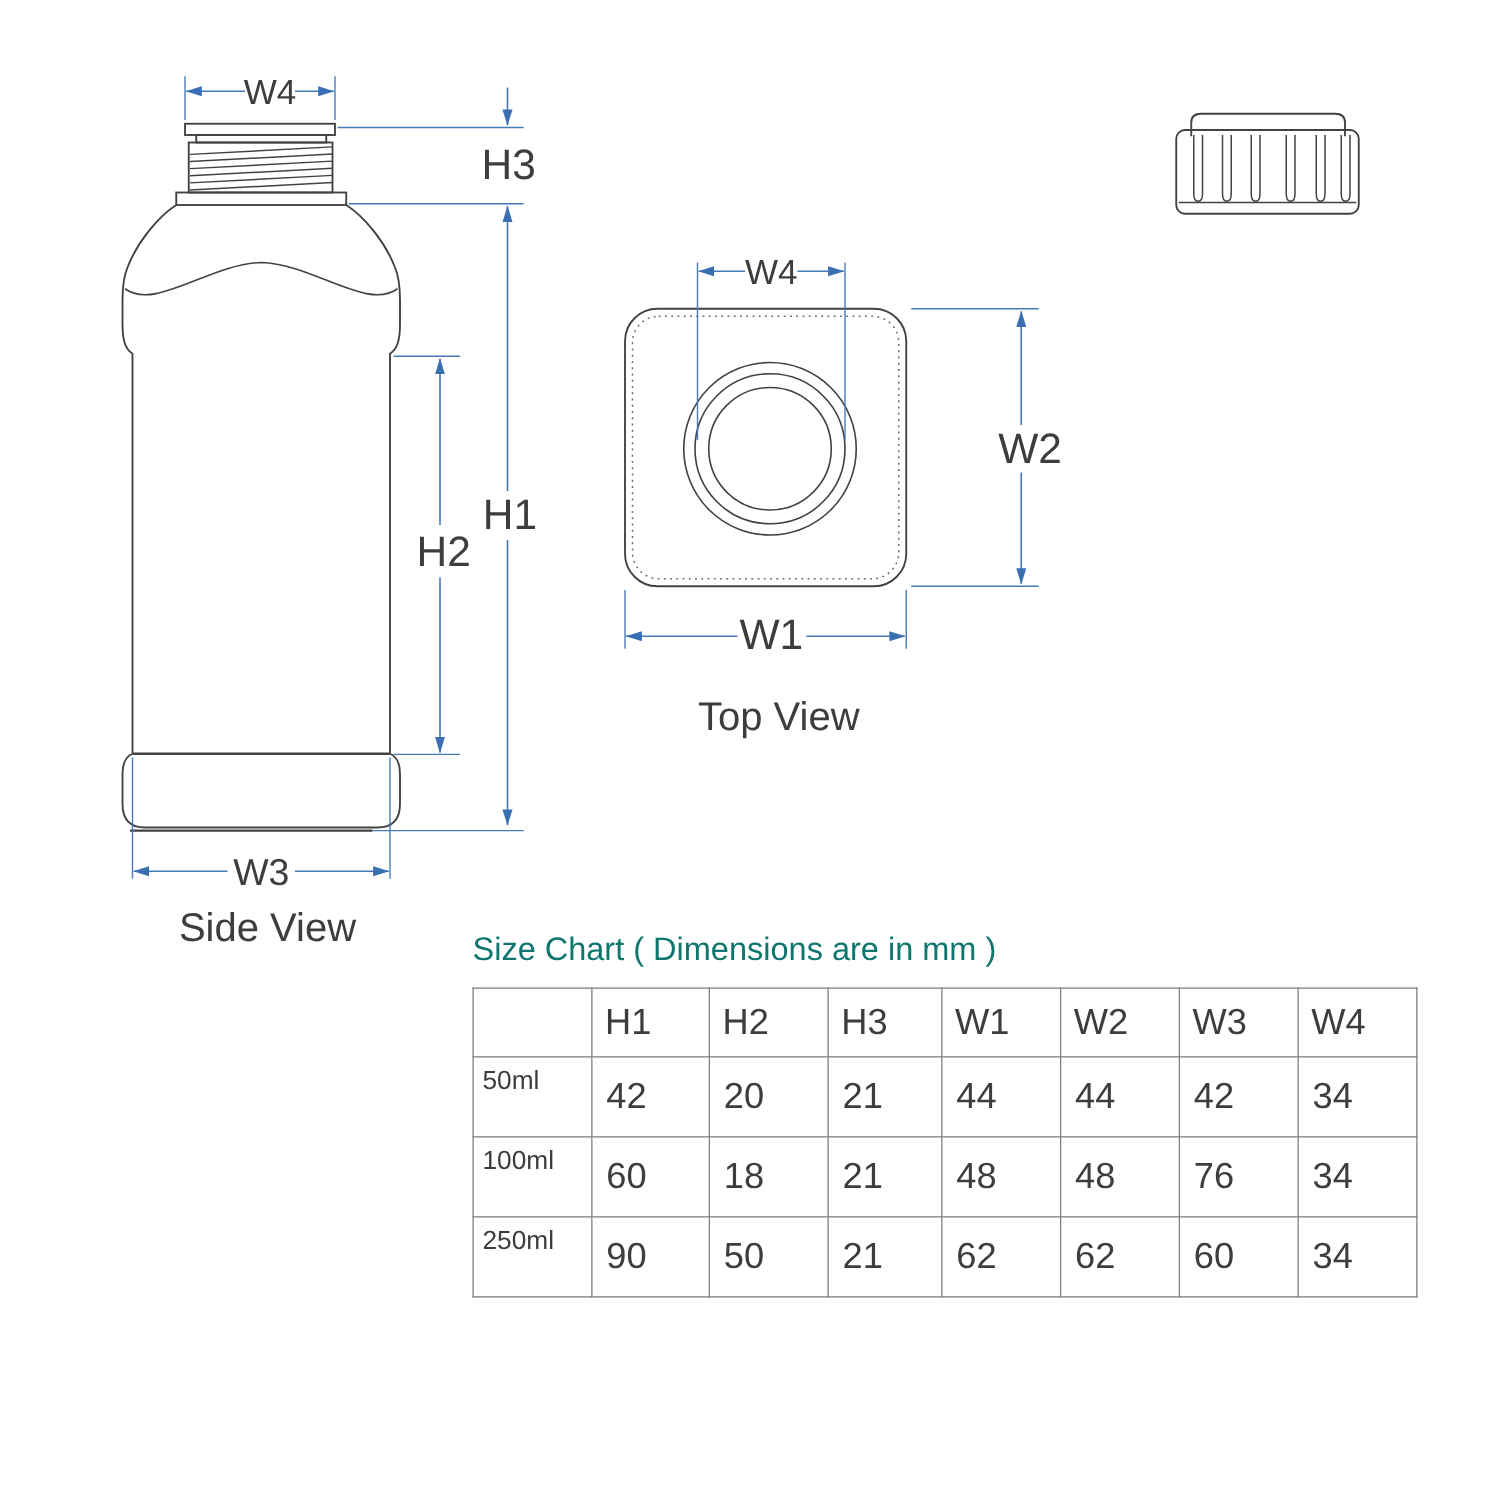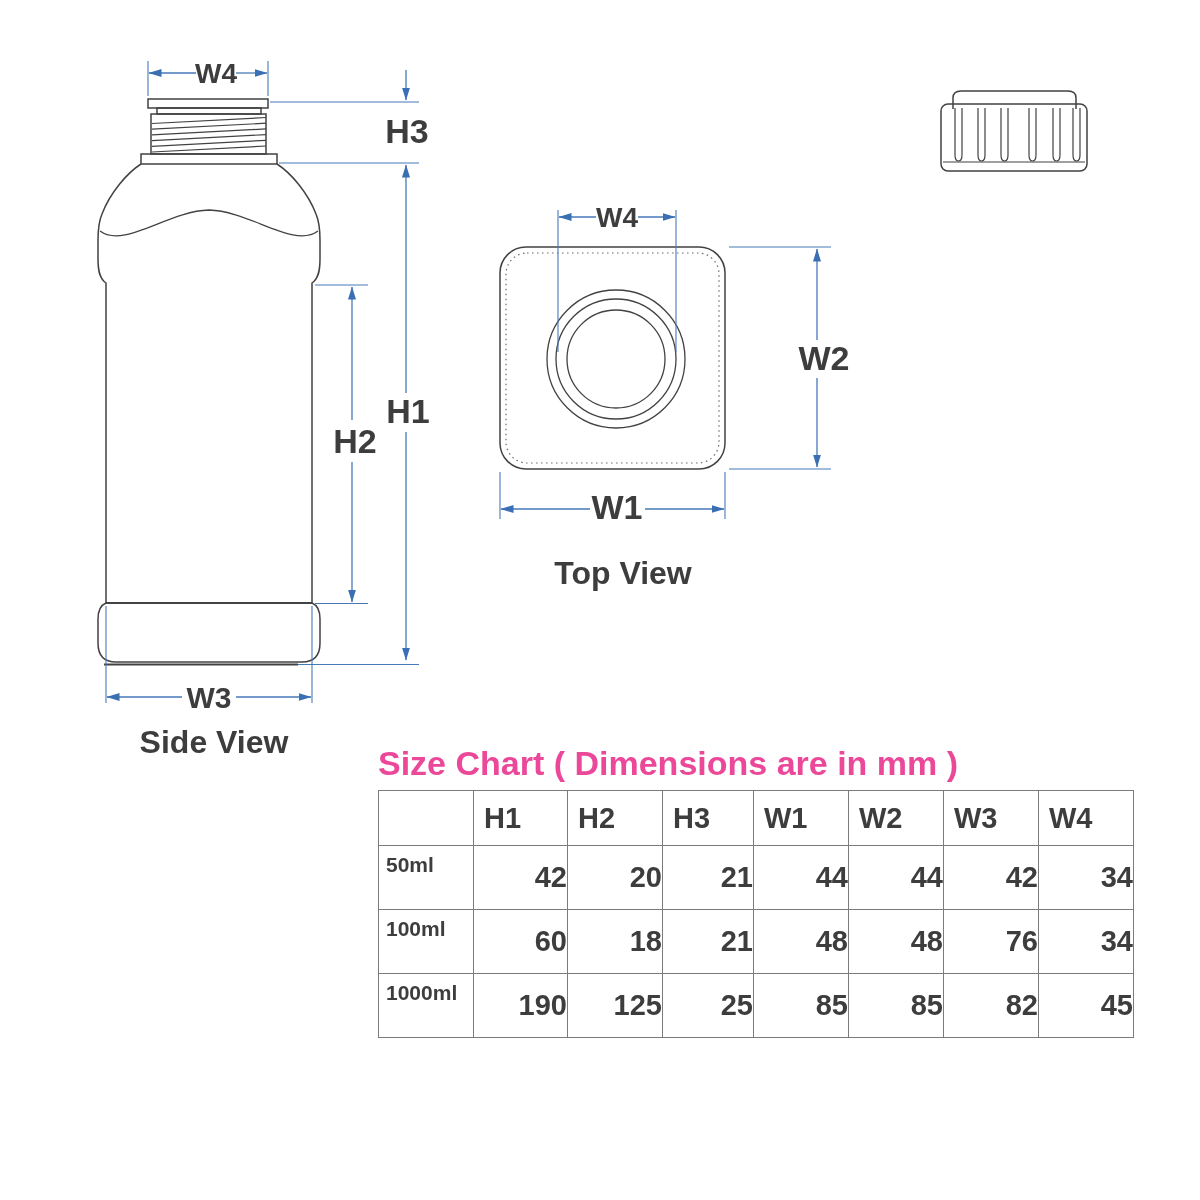--- a/index.html
+++ b/index.html
@@ -1,25 +1,25 @@
 <!DOCTYPE html>
 <html><head>
 <meta charset="utf-8">
 <style>
   html,body{margin:0;padding:0;background:#ffffff;}
   .page{position:relative;width:1172px;height:1200px;background:#ffffff;overflow:hidden;
-        font-family:"Liberation Sans", sans-serif;color:#3d3d3d;font-weight:bold;}
+        font-family:"Liberation Sans", sans-serif;color:#3d3d3d;}
   .drawing{position:absolute;left:0;top:0;}
-  .chart-title{position:absolute;left:378px;top:744px;font-size:34px;color:#ec4899;white-space:nowrap;}
+  .chart-title{position:absolute;left:378px;top:744px;font-size:26px;color:#0f766e;white-space:nowrap;}
   table.sizechart{position:absolute;left:378px;top:790px;border-collapse:collapse;table-layout:fixed;
         color:#3d3d3d;background:#fff;}
   table.sizechart td{border:1px solid #7b7b7b;overflow:hidden;white-space:nowrap;}
   td.hdr{font-size:29px;padding:0 0 0 10px;vertical-align:middle;height:54px;}
   td.rowlabel{font-size:21px;padding:7px 0 0 7px;vertical-align:top;height:56px;margin-left:44px;}
-  td.val{font-size:29px;padding:0 0 0 11px;vertical-align:middle;text-align:right;}
+  td.val{font-size:29px;padding:0 0 0 11px;vertical-align:middle;}
 </style>
 </head>
 <body>
 
 <div class="page">
 
   <svg class="drawing" width="1200" height="1200" viewBox="0 0 1200 1200">
     <defs>
       <marker id="arw" markerUnits="userSpaceOnUse" markerWidth="14" markerHeight="10" refX="12.5" refY="5" orient="auto">
         <path d="M0,1 L13,5 L0,9 Z" fill="#3a6fb3"></path>
@@ -157,25 +157,25 @@
       <td class="rowlabel">100ml</td>
       <td class="val">60</td>
       <td class="val">18</td>
       <td class="val">21</td>
       <td class="val">48</td>
       <td class="val">48</td>
       <td class="val">76</td>
       <td class="val">34</td>
     </tr>
     <tr>
-      <td class="rowlabel">1000ml</td>
-      <td class="val">190</td>
-      <td class="val">125</td>
-      <td class="val">25</td>
-      <td class="val">85</td>
-      <td class="val">85</td>
-      <td class="val">82</td>
-      <td class="val">45</td>
+      <td class="rowlabel">250ml</td>
+      <td class="val">90</td>
+      <td class="val">50</td>
+      <td class="val">21</td>
+      <td class="val">62</td>
+      <td class="val">62</td>
+      <td class="val">60</td>
+      <td class="val">34</td>
     </tr>
   </tbody>
     </table>
 
 </div>
 
 </body></html>

